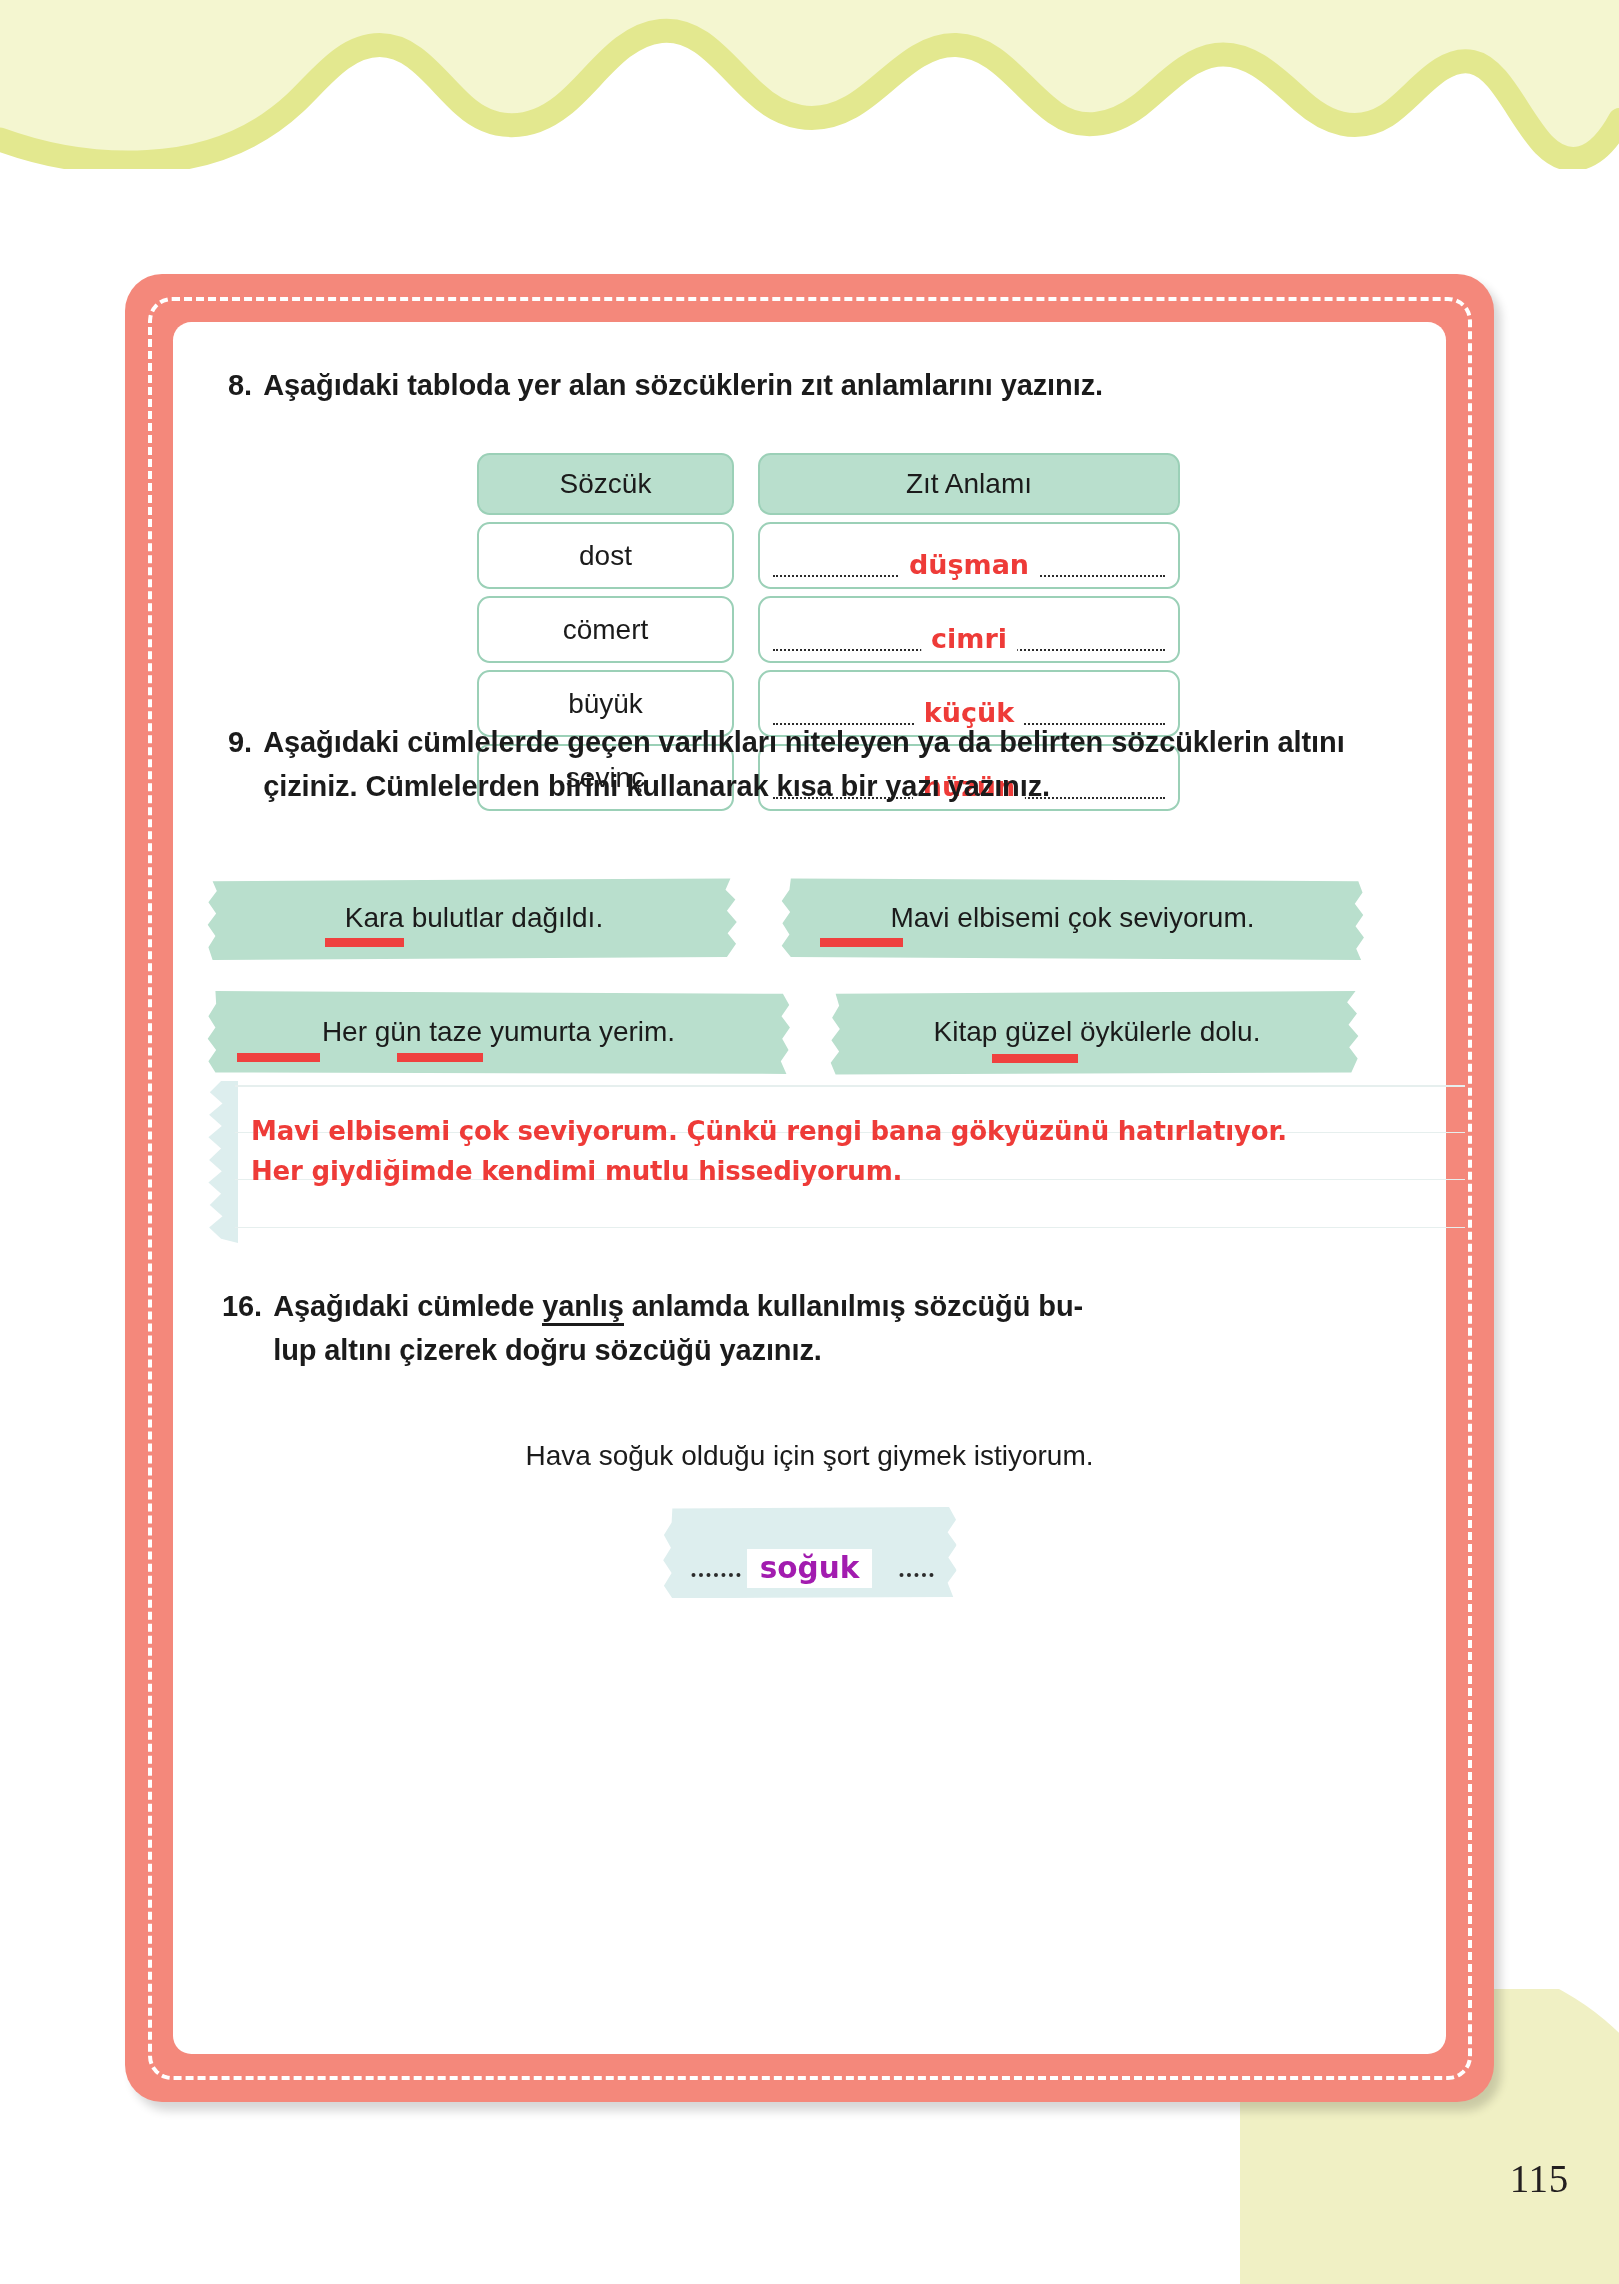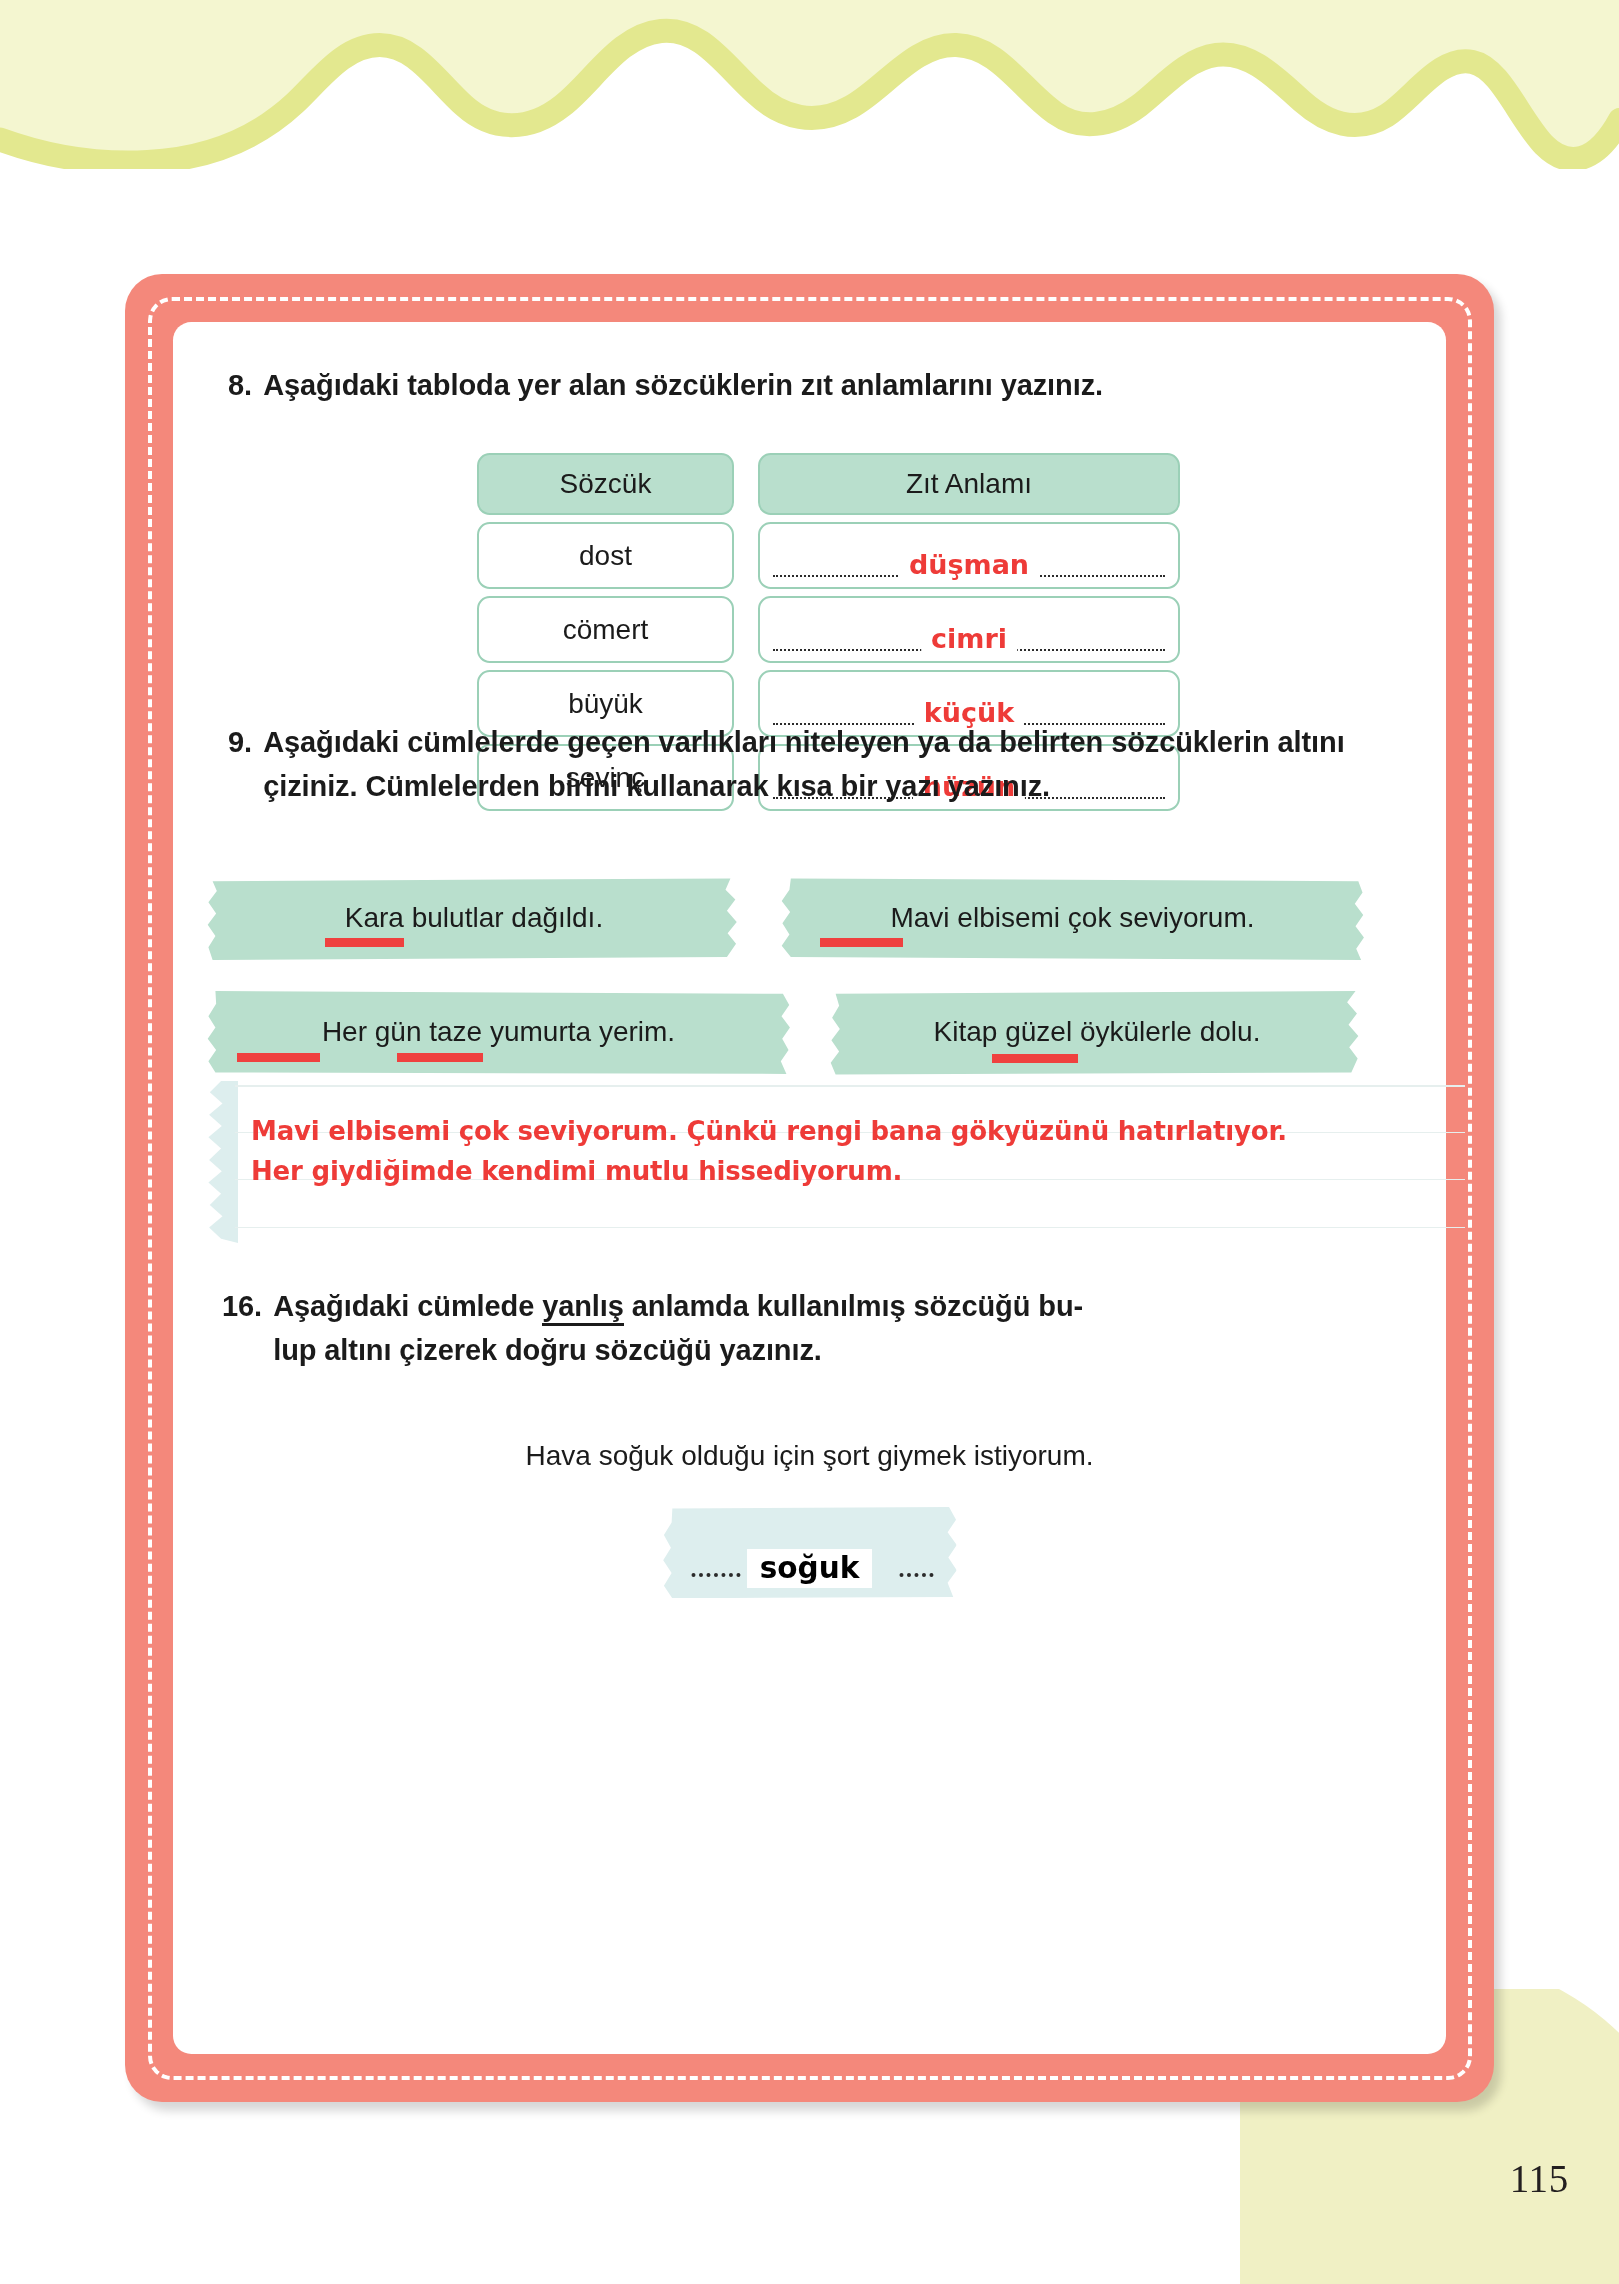--- a/index.html
+++ b/index.html
@@ -137,21 +137,21 @@
     position:absolute;left:29.5px;bottom:21px;width:49px;height:0;
     border-bottom:4.9px dotted #2b2b2b;
   }
   #final-dot-right{
     position:absolute;right:24px;bottom:21px;width:34px;height:0;
     border-bottom:4.9px dotted #2b2b2b;
   }
   #final-word{
     position:absolute;left:50%;transform:translateX(-50%);
     bottom:9.8px;background:#ffffff;padding:2.8px 12.7px;
-    color:#000000;font-size:29.5px;font-weight:700;white-space:nowrap;
+    color:#a21caf;font-size:29.5px;font-weight:700;white-space:nowrap;
     font-family:"DejaVu Sans", sans-serif;
   }
 </style>
 </head>
 <body>
 
 <svg id="top-wave" viewBox="0 0 2304 240" preserveAspectRatio="none">
   <path d="M0,0 L2304,0 L2304,170 C2270,232 2230,240 2196,206
            C2160,168 2134,96 2094,88 C2048,78 2010,140 1972,164
            C1930,190 1888,176 1852,144 C1812,108 1776,72 1730,78

